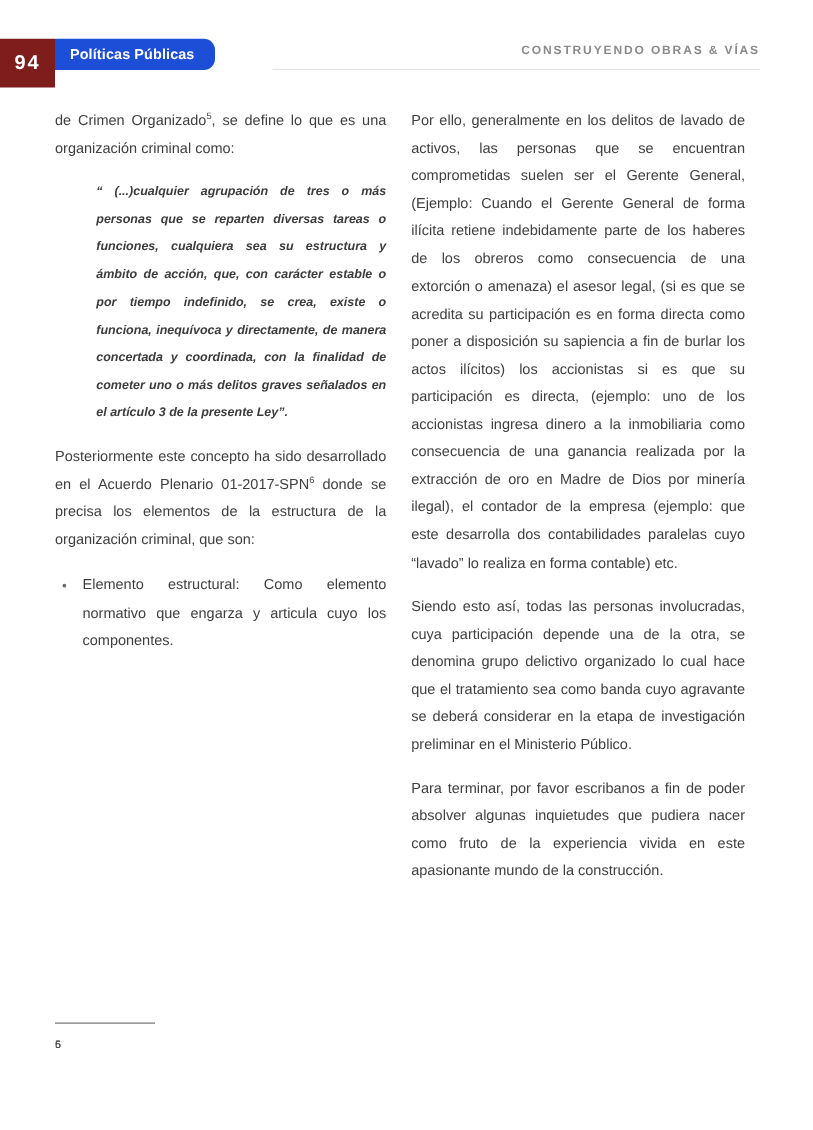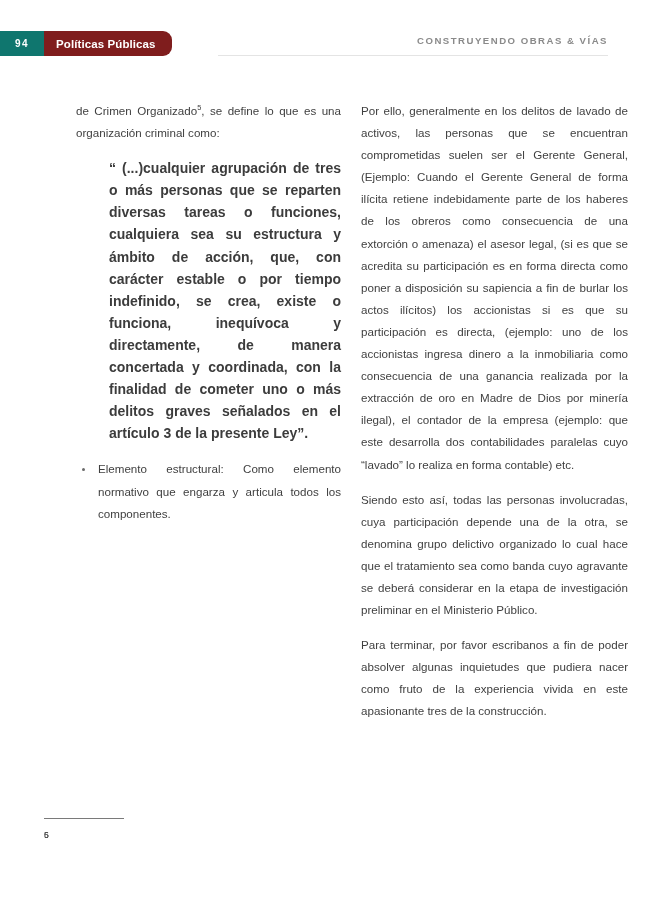--- a/index.html
+++ b/index.html
@@ -22,37 +22,37 @@
     top: 31px;
     left: 0;
     width: 650px;
     height: 26px;
   }
   .page-number-box {
     position: absolute;
     left: 0;
     top: 0;
     width: 44px;
-    height: 25px;
-    background: #0f766e;
+    height: 39px;
+    background: #7f1d1d;
     color: #ffffff;
-    font-size: 10px;
+    font-size: 16px;
     font-weight: bold;
     letter-spacing: 1.5px;
     display: flex;
     align-items: center;
     justify-content: center;
     box-sizing: border-box;
   }
   .section-tab {
     position: absolute;
     left: 44px;
     top: 0;
     height: 25px;
-    background: #7f1d1d;
+    background: #1d4ed8;
     color: #ffffff;
     font-size: 11.5px;
     font-weight: bold;
     padding: 0 16px 0 12px;
     border-radius: 0 9px 9px 0;
     display: flex;
     align-items: center;
     box-sizing: border-box;
     letter-spacing: 0.1px;
   }
@@ -71,48 +71,48 @@
     left: 218px;
     top: 55px;
     width: 390px;
     height: 1px;
     background: #e4e4e4;
   }
 
   
   .col {
     position: absolute;
-    top: 100px;
+    top: 86px;
     width: 265px;
     font-size: 11.6px;
     line-height: 22.1px;
     text-align: justify;
     color: #3f3f3f;
-    margin-left: 32px;
   }
   .col-left  { left: 44px;  }
   .col-right { left: 329px; width: 267px; }
 
   p.para {
     margin: 0 0 13px 0;
   }
   p.para:last-child { margin-bottom: 0; }
 
   .sup {
     font-size: 7.4px;
     vertical-align: super;
     line-height: 0;
   }
 
   
   .quote {
     margin: 13px 0 13px 0;
     padding-left: 33px;
-    font-weight: bold;
-    font-size: 14px;
+    font-style: italic;
+    font-weight: bold;
+    font-size: 10px;
     line-height: 22.1px;
     text-align: justify;
     color: #3c3c3c;
   }
 
   
   ul.bullets {
     list-style: none;
     margin: 14px 0 13px 0;
     padding: 0;
@@ -171,31 +171,32 @@
   <div class="running-head">CONSTRUYENDO OBRAS &amp; VÍAS</div>
 </div>
 <div class="header-rule"></div>
 
 <div class="col col-left">
 
   <p class="para"><span>de Crimen Organizado</span><span class="sup">5</span><span>, se define lo que es una organización criminal como:</span></p>
 
   <div class="quote">“ (...)cualquier agrupación de tres o más personas que se reparten diversas tareas o funciones, cualquiera sea su estructura y ámbito de acción, que, con carácter estable o por tiempo indefinido, se crea, existe o funciona, inequívoca y directamente, de manera concertada y coordinada, con la finalidad de cometer uno o más delitos graves señalados en el artículo 3 de la presente Ley”.</div>
 
+  <p class="para"><span>Posteriormente este concepto ha sido desarrollado en el Acuerdo Plenario 01-2017-SPN</span><span class="sup">6</span><span> donde se precisa los elementos de la estructura de la organización criminal, que son:</span></p>
 
   <ul class="bullets">
-    <li>Elemento estructural: Como elemento normativo que engarza y articula todos los componentes.</li>
+    <li>Elemento estructural: Como elemento normativo que engarza y articula cuyo los componentes.</li>
   </ul>
 
 </div>
 
 <div class="col col-right">
   <p class="para">Por ello, generalmente en los delitos de lavado de activos, las personas que se encuentran comprometidas suelen ser el Gerente General, (Ejemplo: Cuando el Gerente General de forma ilícita retiene indebidamente parte de los haberes de los obreros como consecuencia de una extorción o amenaza) el asesor legal, (si es que se acredita su participación es en forma directa como poner a disposición su sapiencia a fin de burlar los actos ilícitos) los accionistas si es que su participación es directa, (ejemplo: uno de los accionistas ingresa dinero a la inmobiliaria como consecuencia de una ganancia realizada por la extracción de oro en Madre de Dios por minería ilegal), el contador de la empresa (ejemplo: que este desarrolla dos contabilidades paralelas cuyo “lavado” lo realiza en forma contable) etc.</p>
   <p class="para">Siendo esto así, todas las personas involucradas, cuya participación depende una de la otra, se denomina grupo delictivo organizado lo cual hace que el tratamiento sea como banda cuyo agravante se deberá considerar en la etapa de investigación preliminar en el Ministerio Público.</p>
-  <p class="para">Para terminar, por favor escribanos a fin de poder absolver algunas inquietudes que pudiera nacer como fruto de la experiencia vivida en este apasionante tres de la construcción.</p>
+  <p class="para">Para terminar, por favor escribanos a fin de poder absolver algunas inquietudes que pudiera nacer como fruto de la experiencia vivida en este apasionante mundo de la construcción.</p>
 </div>
 
 <div class="footnotes">
   <div class="footnote-rule"></div>
 
   <div class="footnote">
     <span class="fn-num">5</span>
   </div>
 
   <div class="footnote">

